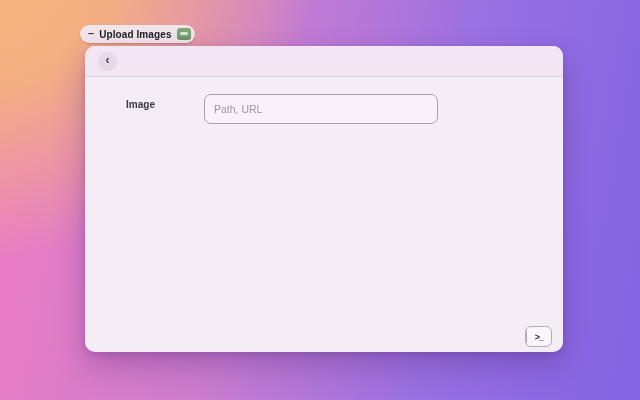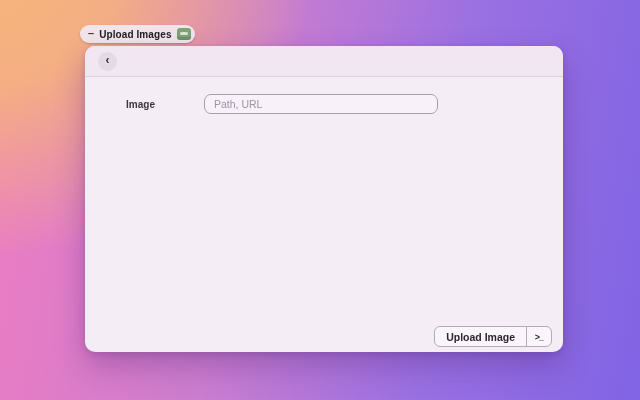--- a/index.html
+++ b/index.html
@@ -108,21 +108,21 @@
     left: 0; top: 5px;
     width: 111px;
     text-align: center;
     font-size: 10px;
     font-weight: 700;
     color: #3b3640;
   }
   .field-input {
     position: absolute;
     left: 119px; top: 0;
-    width: 234px; height: 20px;
+    width: 234px; height: 30px;
     background: #f8f1f9;
     border: 1px solid #a89fad;
     border-radius: 7px;
     padding: 0 9px;
     font-family: "Liberation Sans", sans-serif;
     font-size: 10.5px;
     color: #2c2831;
     outline: none;
   }
   .field-input::placeholder { color: #9d95a3; }
@@ -182,20 +182,19 @@
     </button>
   </div>
 
   <div class="form-row">
     <label class="field-label">Image</label>
     <input class="field-input" type="text" placeholder="Path, URL" style="">
   </div>
 
   <div class="panel-footer">
     <div class="split-button">
-      <button class="upload-button">Upload Image</button>
       <span class="split-divider"></span>
       <button class="terminal-button">
         <span>&gt;_</span>
       </button>
     </div>
   </div>
 </section>
 
 </body></html>

